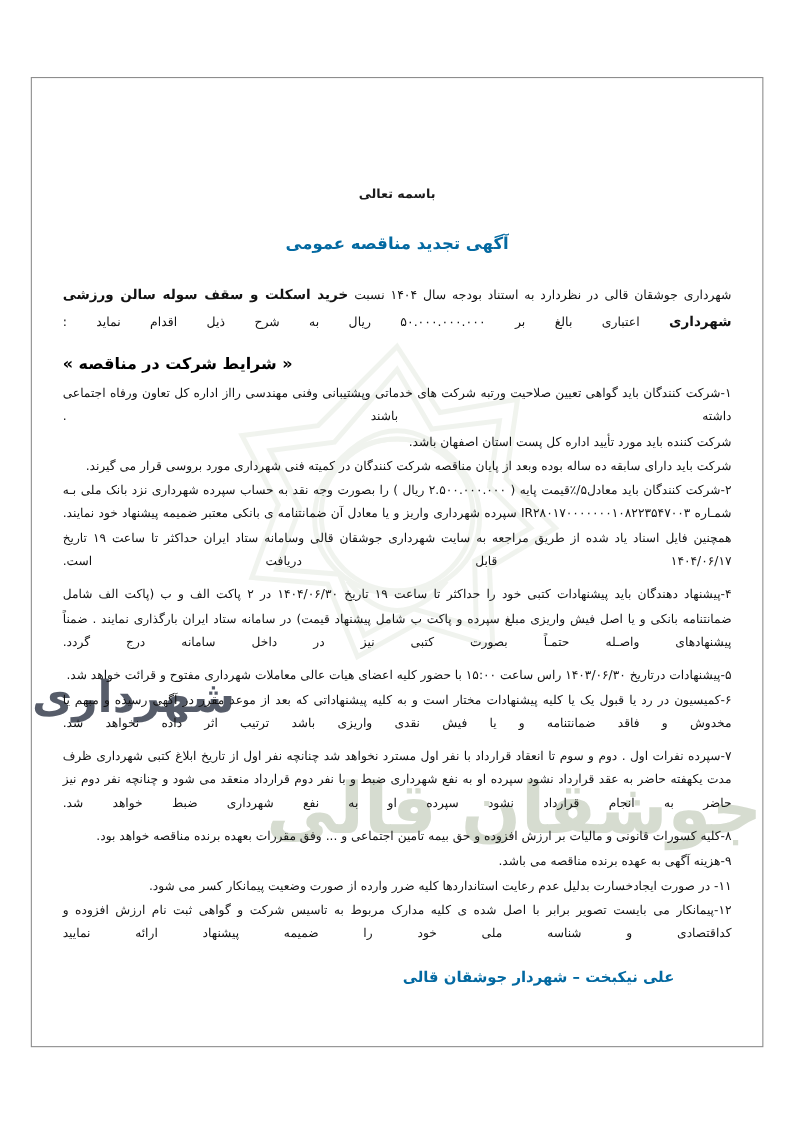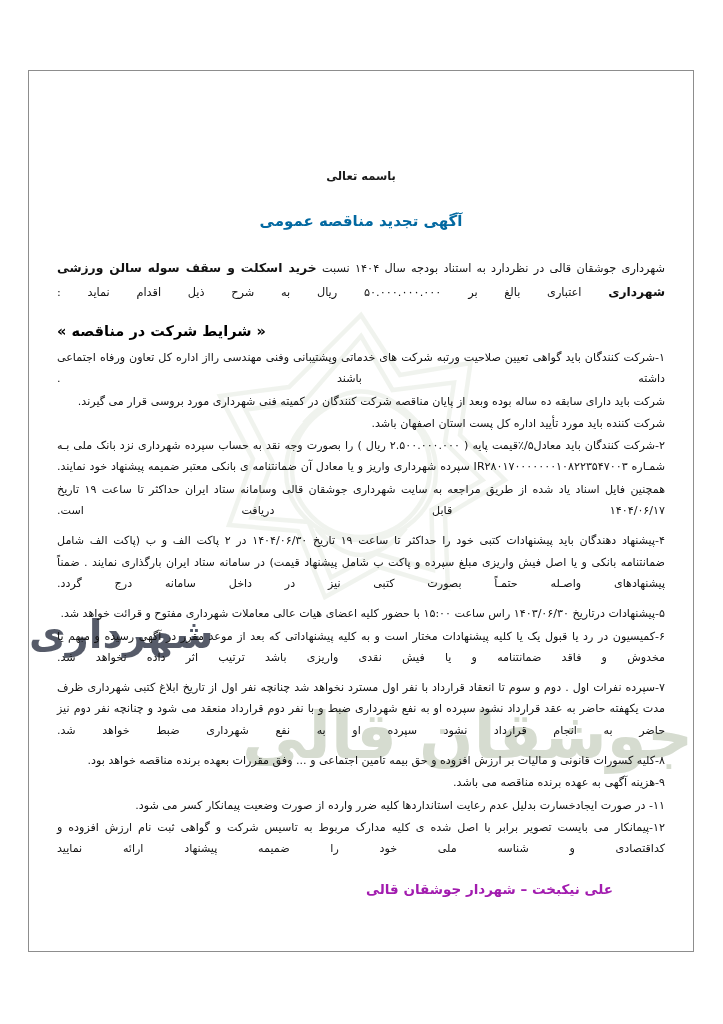--- a/index.html
+++ b/index.html
@@ -136,21 +136,21 @@
   ol.clauses > li.justify-both { text-align-last: justify; }
   ol.clauses > li.bold-clause { font-weight: bold; font-size: 11.4px; }
   ol.clauses > li.gap { margin-top: 9px; }
 
   .signature {
     margin-top: 22px;
     font-size: 13.5px;
     font-weight: bold;
     text-align: right;
     padding-right: 52px;
-    color: #a21caf;
+    color: #0369a1;
     letter-spacing: 0.2px;
   }
 </style>
 </head>
 <body>
 
 <div id="page-sheet">
 
   <div class="wm-layer">
 
@@ -184,22 +184,22 @@
     <p class="intro">
       <span>شهرداری جوشقان قالی در نظردارد به استناد بودجه سال ۱۴۰۴ نسبت</span>
       <span class="b">خرید اسکلت و سقف سوله سالن ورزشی شهرداری</span>
       <span>اعتباری بالغ بر ۵۰.۰۰۰.۰۰۰.۰۰۰ ریال به شرح ذیل اقدام نماید :</span>
     </p>
 
     <div class="section-title">« شرایط شرکت در مناقصه »</div>
 
     <ol class="clauses">
       <li class="justify-both">۱-شرکت کنندگان باید گواهی تعیین صلاحیت ورتبه شرکت های خدماتی وپشتیبانی وفنی مهندسی رااز اداره کل تعاون ورفاه اجتماعی  داشته باشند .</li>
+      <li>شرکت کننده باید مورد تأیید اداره کل پست استان اصفهان باشد.</li>
       <li>شرکت باید دارای سابقه ده ساله بوده وبعد از پایان مناقصه شرکت کنندگان در کمیته فنی شهرداری مورد بروسی قرار می گیرند.</li>
-      <li>شرکت کننده باید مورد تأیید اداره کل پست استان اصفهان باشد.</li>
       <li class="justify-both">۲-شرکت کنندگان باید معادل۵/٪قیمت پایه ( ۲.۵۰۰.۰۰۰.۰۰۰ ریال ) را بصورت وجه نقد به حساب سپرده شهرداری نزد بانک ملی بـه شمـاره IR۲۸۰۱۷۰۰۰۰۰۰۰۱۰۸۲۲۳۵۴۷۰۰۳ سپرده شهرداری واریز و یا معادل آن ضمانتنامه ی بانکی معتبر ضمیمه پیشنهاد خود نمایند.</li>
       <li class="justify-both">همچنین فایل اسناد یاد شده  از طریق مراجعه به سایت شهرداری جوشقان قالی وسامانه ستاد ایران حداکثر تا ساعت ۱۹ تاریخ  ۱۴۰۴/۰۶/۱۷   قابل دریافت است.</li>
       <li class="justify-both gap">۴-پیشنهاد دهندگان باید پیشنهادات کتبی خود را حداکثر تا ساعت ۱۹ تاریخ ۱۴۰۴/۰۶/۳۰ در ۲ پاکت الف و ب (پاکت الف شامل ضمانتنامه بانکی و یا اصل فیش واریزی مبلغ سپرده و پاکت ب شامل پیشنهاد قیمت) در سامانه ستاد ایران بارگذاری نمایند . ضمناً پیشنهادهای واصـله حتمـاً بصورت کتبی نیز در داخل سامانه درج گردد.</li>
       <li class="gap">۵-پیشنهادات درتاریخ ۱۴۰۳/۰۶/۳۰  راس ساعت ۱۵:۰۰ با حضور کلیه اعضای هیات عالی معاملات شهرداری مفتوح و قرائت خواهد شد.</li>
       <li class="justify-both">۶-کمیسیون در رد یا قبول یک یا کلیه پیشنهادات مختار است و به کلیه پیشنهاداتی که بعد از موعد مقرر در آگهی رسیده و مبهم یا مخدوش و فاقد ضمانتنامه و یا فیش نقدی واریزی باشد ترتیب اثر داده نخواهد شد.</li>
       <li class="justify-both gap">۷-سپرده نفرات اول . دوم و سوم تا انعقاد قرارداد با نفر اول مسترد نخواهد شد چنانچه نفر اول از تاریخ ابلاغ کتبی شهرداری ظرف مدت یکهفته حاضر به عقد قرارداد نشود سپرده او به نفع شهرداری ضبط و با نفر دوم قرارداد منعقد می شود و چنانچه نفر دوم نیز حاضر به انجام قرارداد نشود سپرده او به نفع شهرداری ضبط خواهد شد.</li>
       <li class="gap">۸-کلیه کسورات قانونی  و  مالیات بر ارزش افزوده و حق بیمه تامین اجتماعی و ... وفق مقررات بعهده برنده مناقصه خواهد بود.</li>
       <li>۹-هزینه آگهی به عهده برنده مناقصه می باشد.</li>
       <li>۱۱- در صورت ایجادخسارت بدلیل  عدم رعایت استانداردها کلیه ضرر وارده از صورت وضعیت پیمانکار کسر می شود.</li>
       <li class="justify-both">۱۲-پیمانکار می بایست تصویر برابر با اصل شده ی کلیه مدارک مربوط به تاسیس شرکت و گواهی ثبت نام ارزش افزوده و کداقتصادی و شناسه ملی خود را ضمیمه پیشنهاد ارائه نمایید</li>

